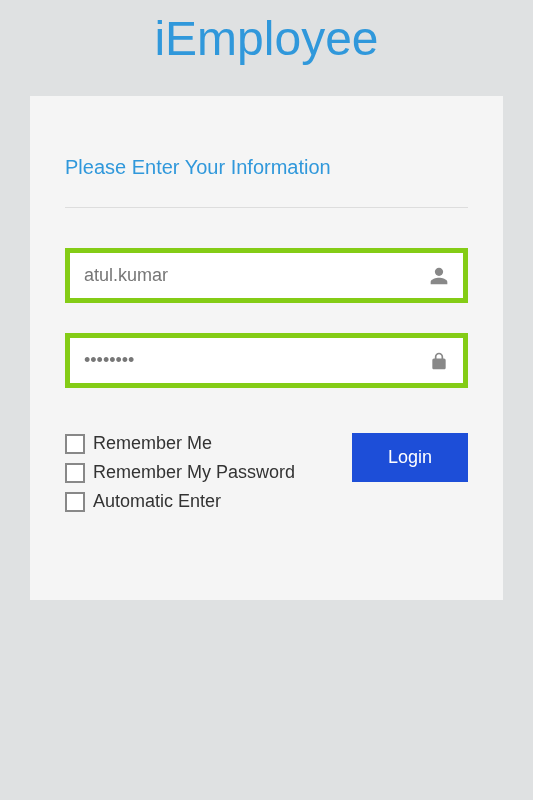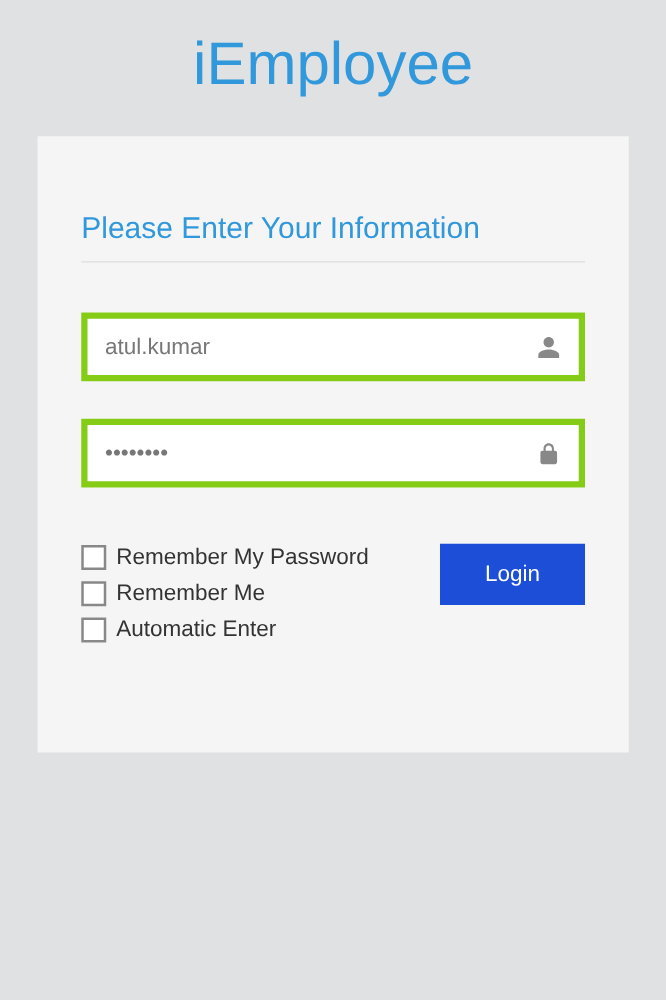--- a/index.html
+++ b/index.html
@@ -8,32 +8,32 @@
       height: 800px;
       background: #dfe1e2;
       font-family: Arial, Helvetica, sans-serif;
       overflow: hidden;
     }
     .app-title {
       text-align: center;
       color: #3098db;
       font-size: 48px;
       font-weight: 400;
-      padding: 24px 0 30px;
+      padding: 11px 0 30px;
     }
     .login-card {
       background: #f5f5f5;
       margin: 0 30px;
       padding: 60px 35px 80px;
     }
     .card-heading {
       color: #3098db;
-      font-size: 24px;
+      font-size: 20px;
       font-weight: 400;
-      margin-bottom: 12px;
+      margin-bottom: 28px;
     }
     .divider {
       height: 1px;
       background: #ddd;
       margin-bottom: 40px;
     }
     .input-wrap {
       display: flex;
       align-items: center;
       border: 5px solid #84cc16;
@@ -109,25 +109,25 @@
     <input type="password" value="••••••••" style="">
     <svg class="input-icon" viewBox="0 0 24 24">
       <path d="M18 9h-1V7c0-2.8-2.2-5-5-5S7 4.2 7 7v2H6c-1.1 0-2 .9-2 2v9c0 1.1.9 2 2 2h12c1.1 0 2-.9 2-2v-9c0-1.1-.9-2-2-2zM9 7c0-1.7 1.3-3 3-3s3 1.3 3 3v2H9V7z"></path>
     </svg>
   </div>
 
   <div class="actions">
     <div class="checks">
       <div class="check-row">
         <div class="check-box"></div>
-        <span class="check-label">Remember My Password</span>
+        <span class="check-label">Remember Me</span>
       </div>
       <div class="check-row">
         <div class="check-box"></div>
-        <span class="check-label">Remember Me</span>
+        <span class="check-label">Remember My Password</span>
       </div>
       <div class="check-row">
         <div class="check-box"></div>
         <span class="check-label">Automatic Enter</span>
       </div>
     </div>
     <button class="login-btn">Login</button>
   </div>
 </div>
 

